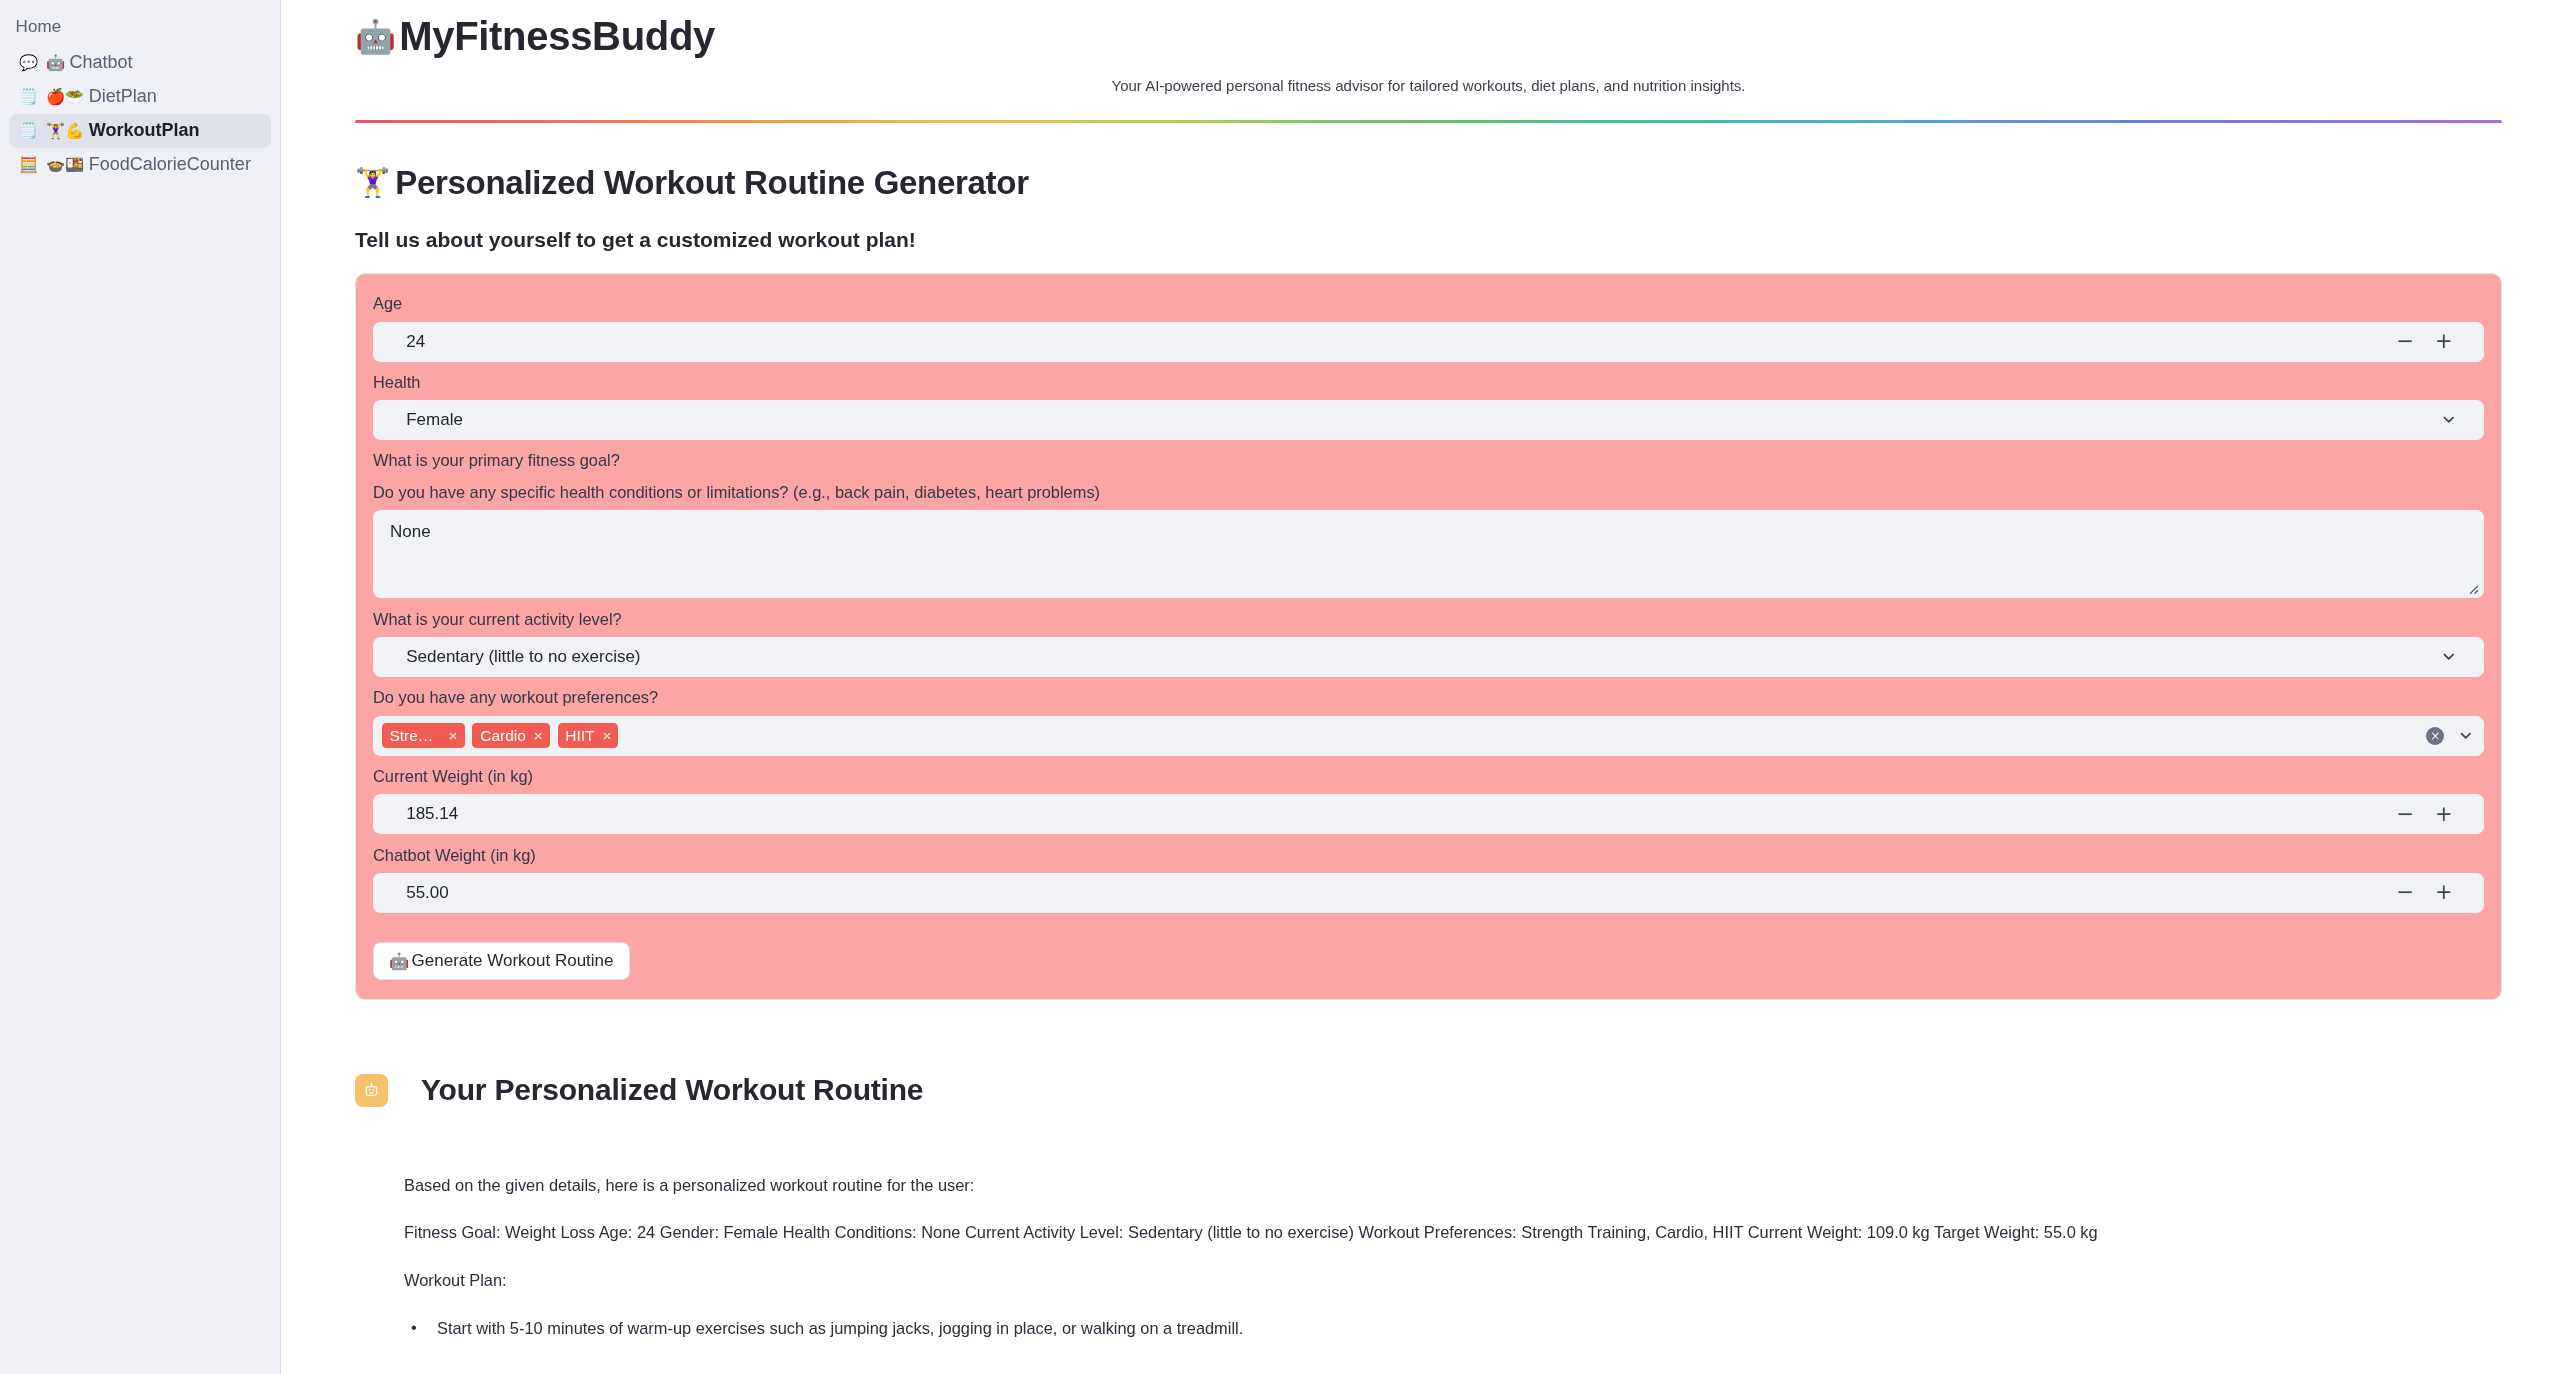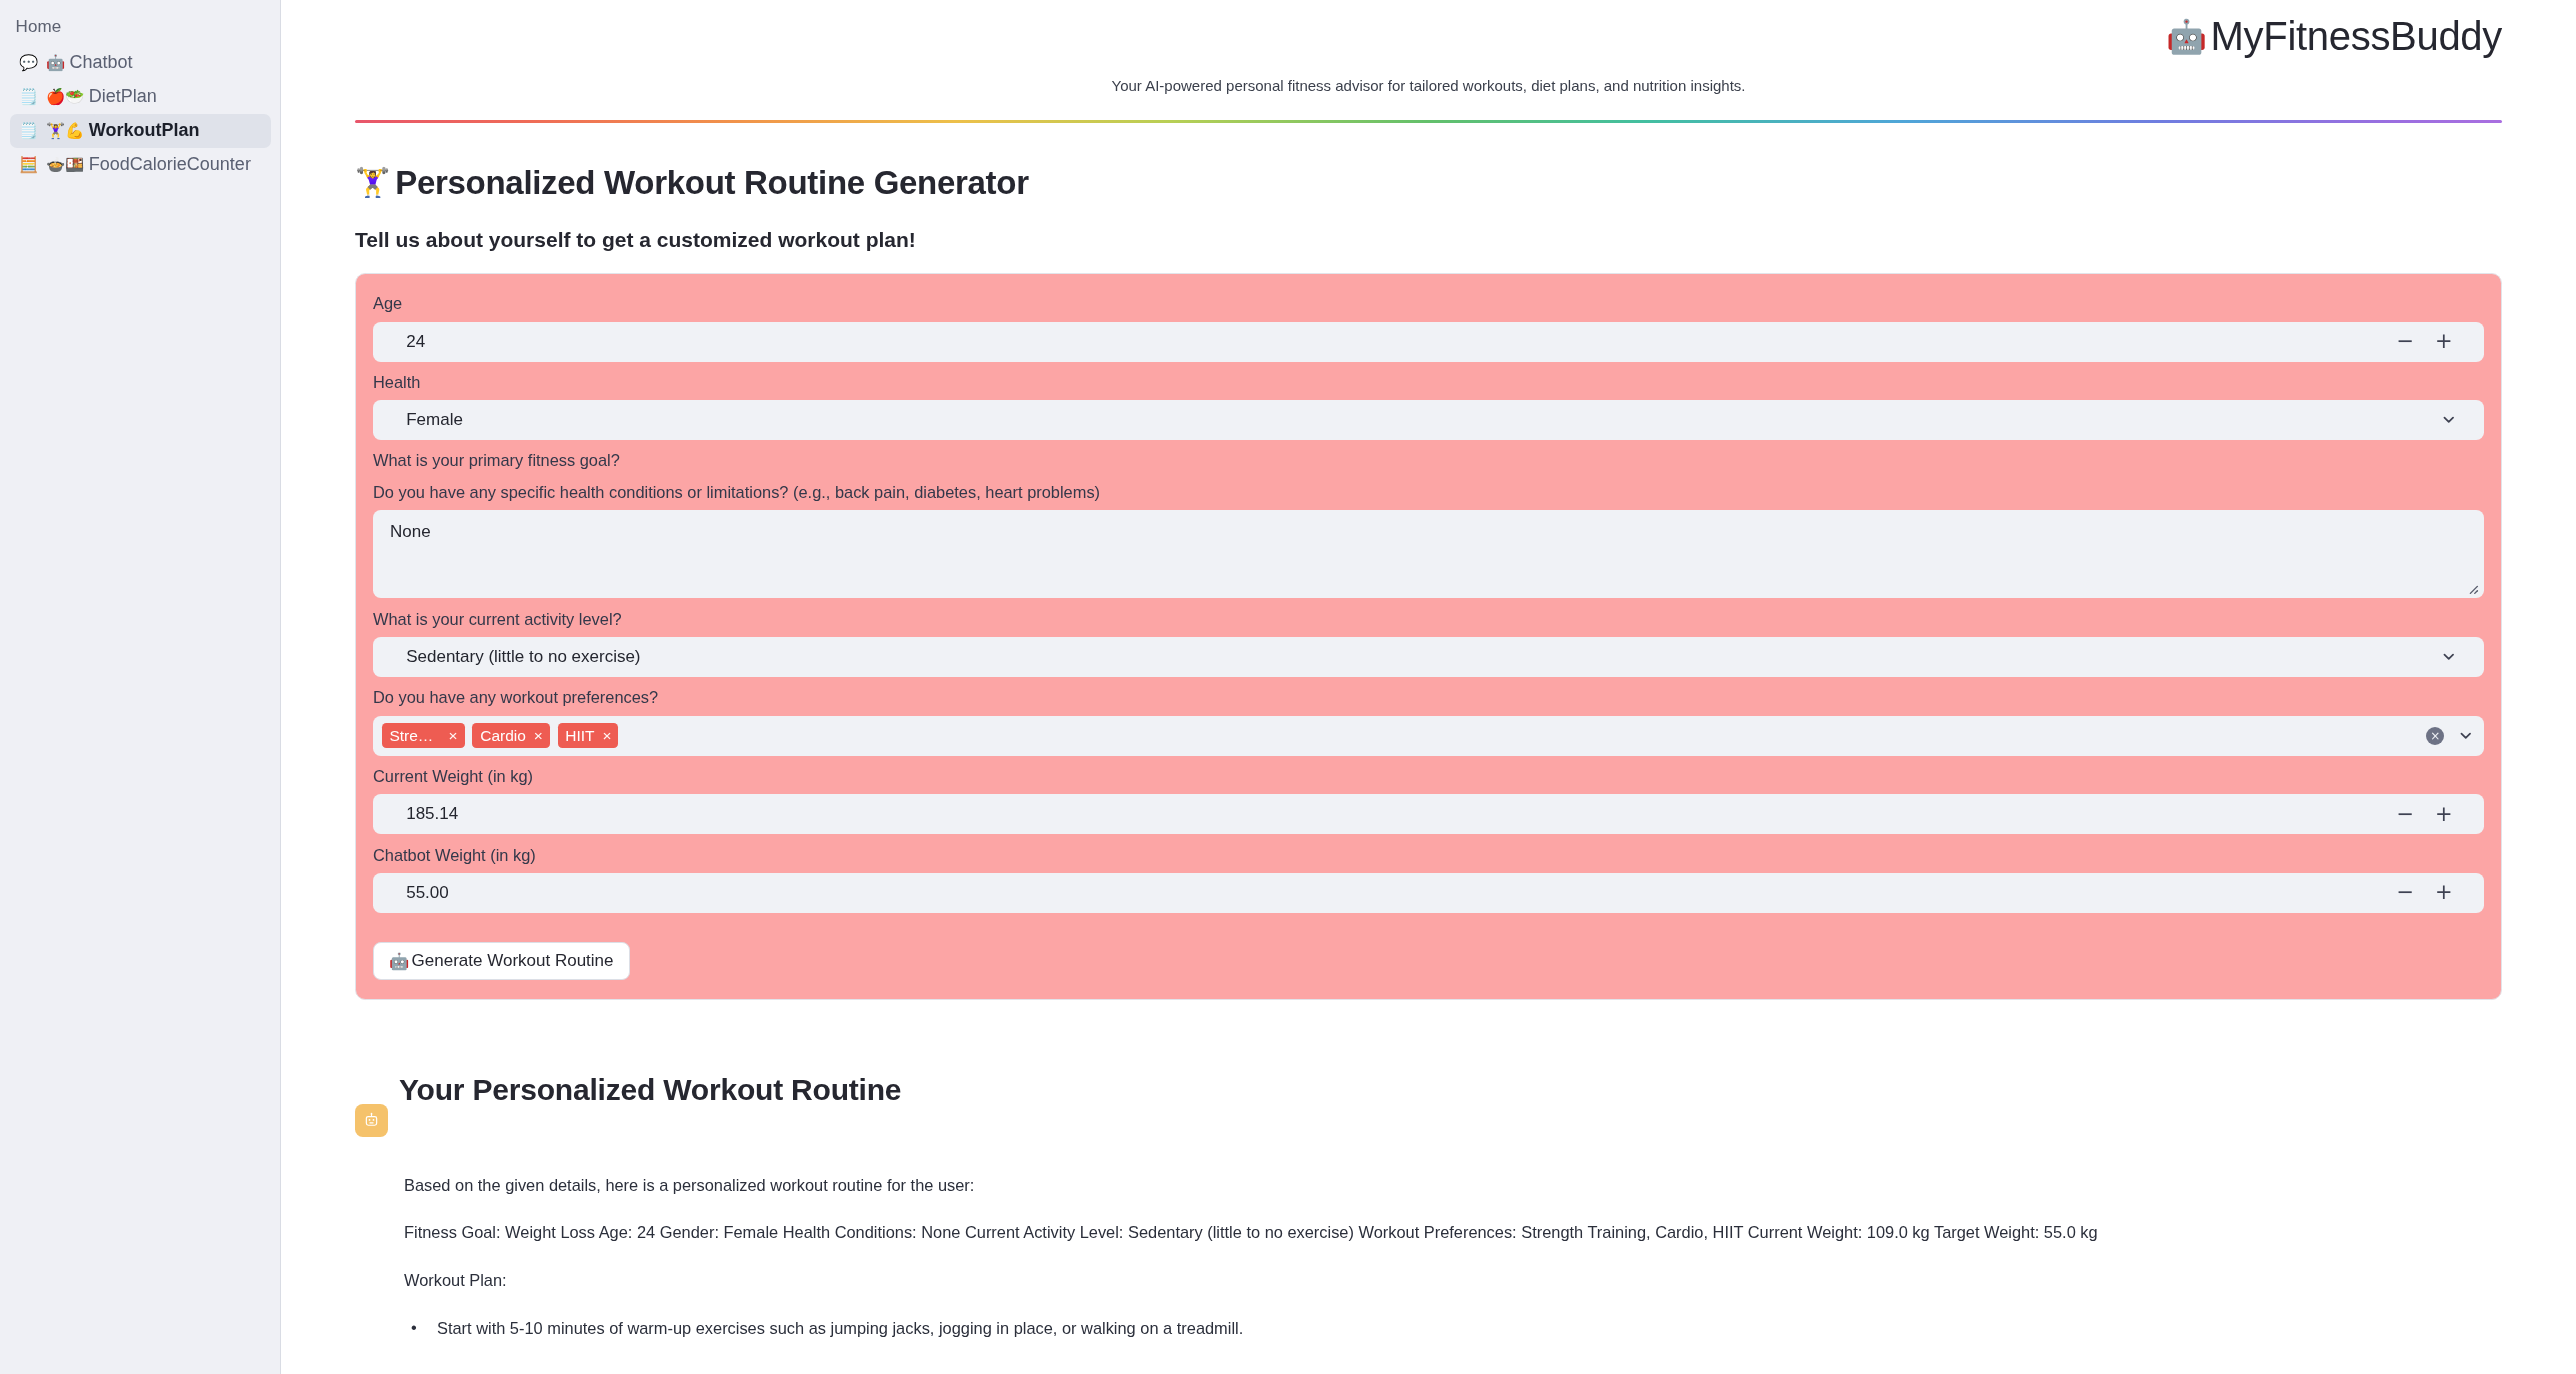--- a/index.html
+++ b/index.html
@@ -65,23 +65,23 @@
     background: #ffffff;
     position: relative;
   }
   .main-inner {
     width: 2147px;
     margin: 0 auto;
     padding-top: 7px;
   }
 
   .app-title {
-    text-align: right;
+    text-align: left;
     font-size: 40px;
-    font-weight: normal;
+    font-weight: bold;
     color: #262730;
     letter-spacing: -0.3px;
     line-height: 1.1;
     margin: 7px 0 0 0;
   }
   .app-title .emoji { font-size: 33px; vertical-align: 1.7px; margin-right: 3.4px; }
   .app-sub {
     text-align: center;
     font-size: 15px;
     color: #3a3f4b;
@@ -245,22 +245,22 @@
     font-size: 17px;
     color: #262730;
     cursor: pointer;
   }
   .gen-btn .emoji { font-size: 16.4px; }
 
   
   .results { margin-top: 43px; }
   .results-head {
     display: flex;
-    align-items: flex-end;
-    gap: 11px;
+    align-items: center;
+    gap: 33px;
   }
   .avatar {
     width: 33px; height: 33px;
     background: #f5c26b;
     border-radius: 7.8px;
     display: flex;
     align-items: center;
     justify-content: center;
     flex: none;
   }

